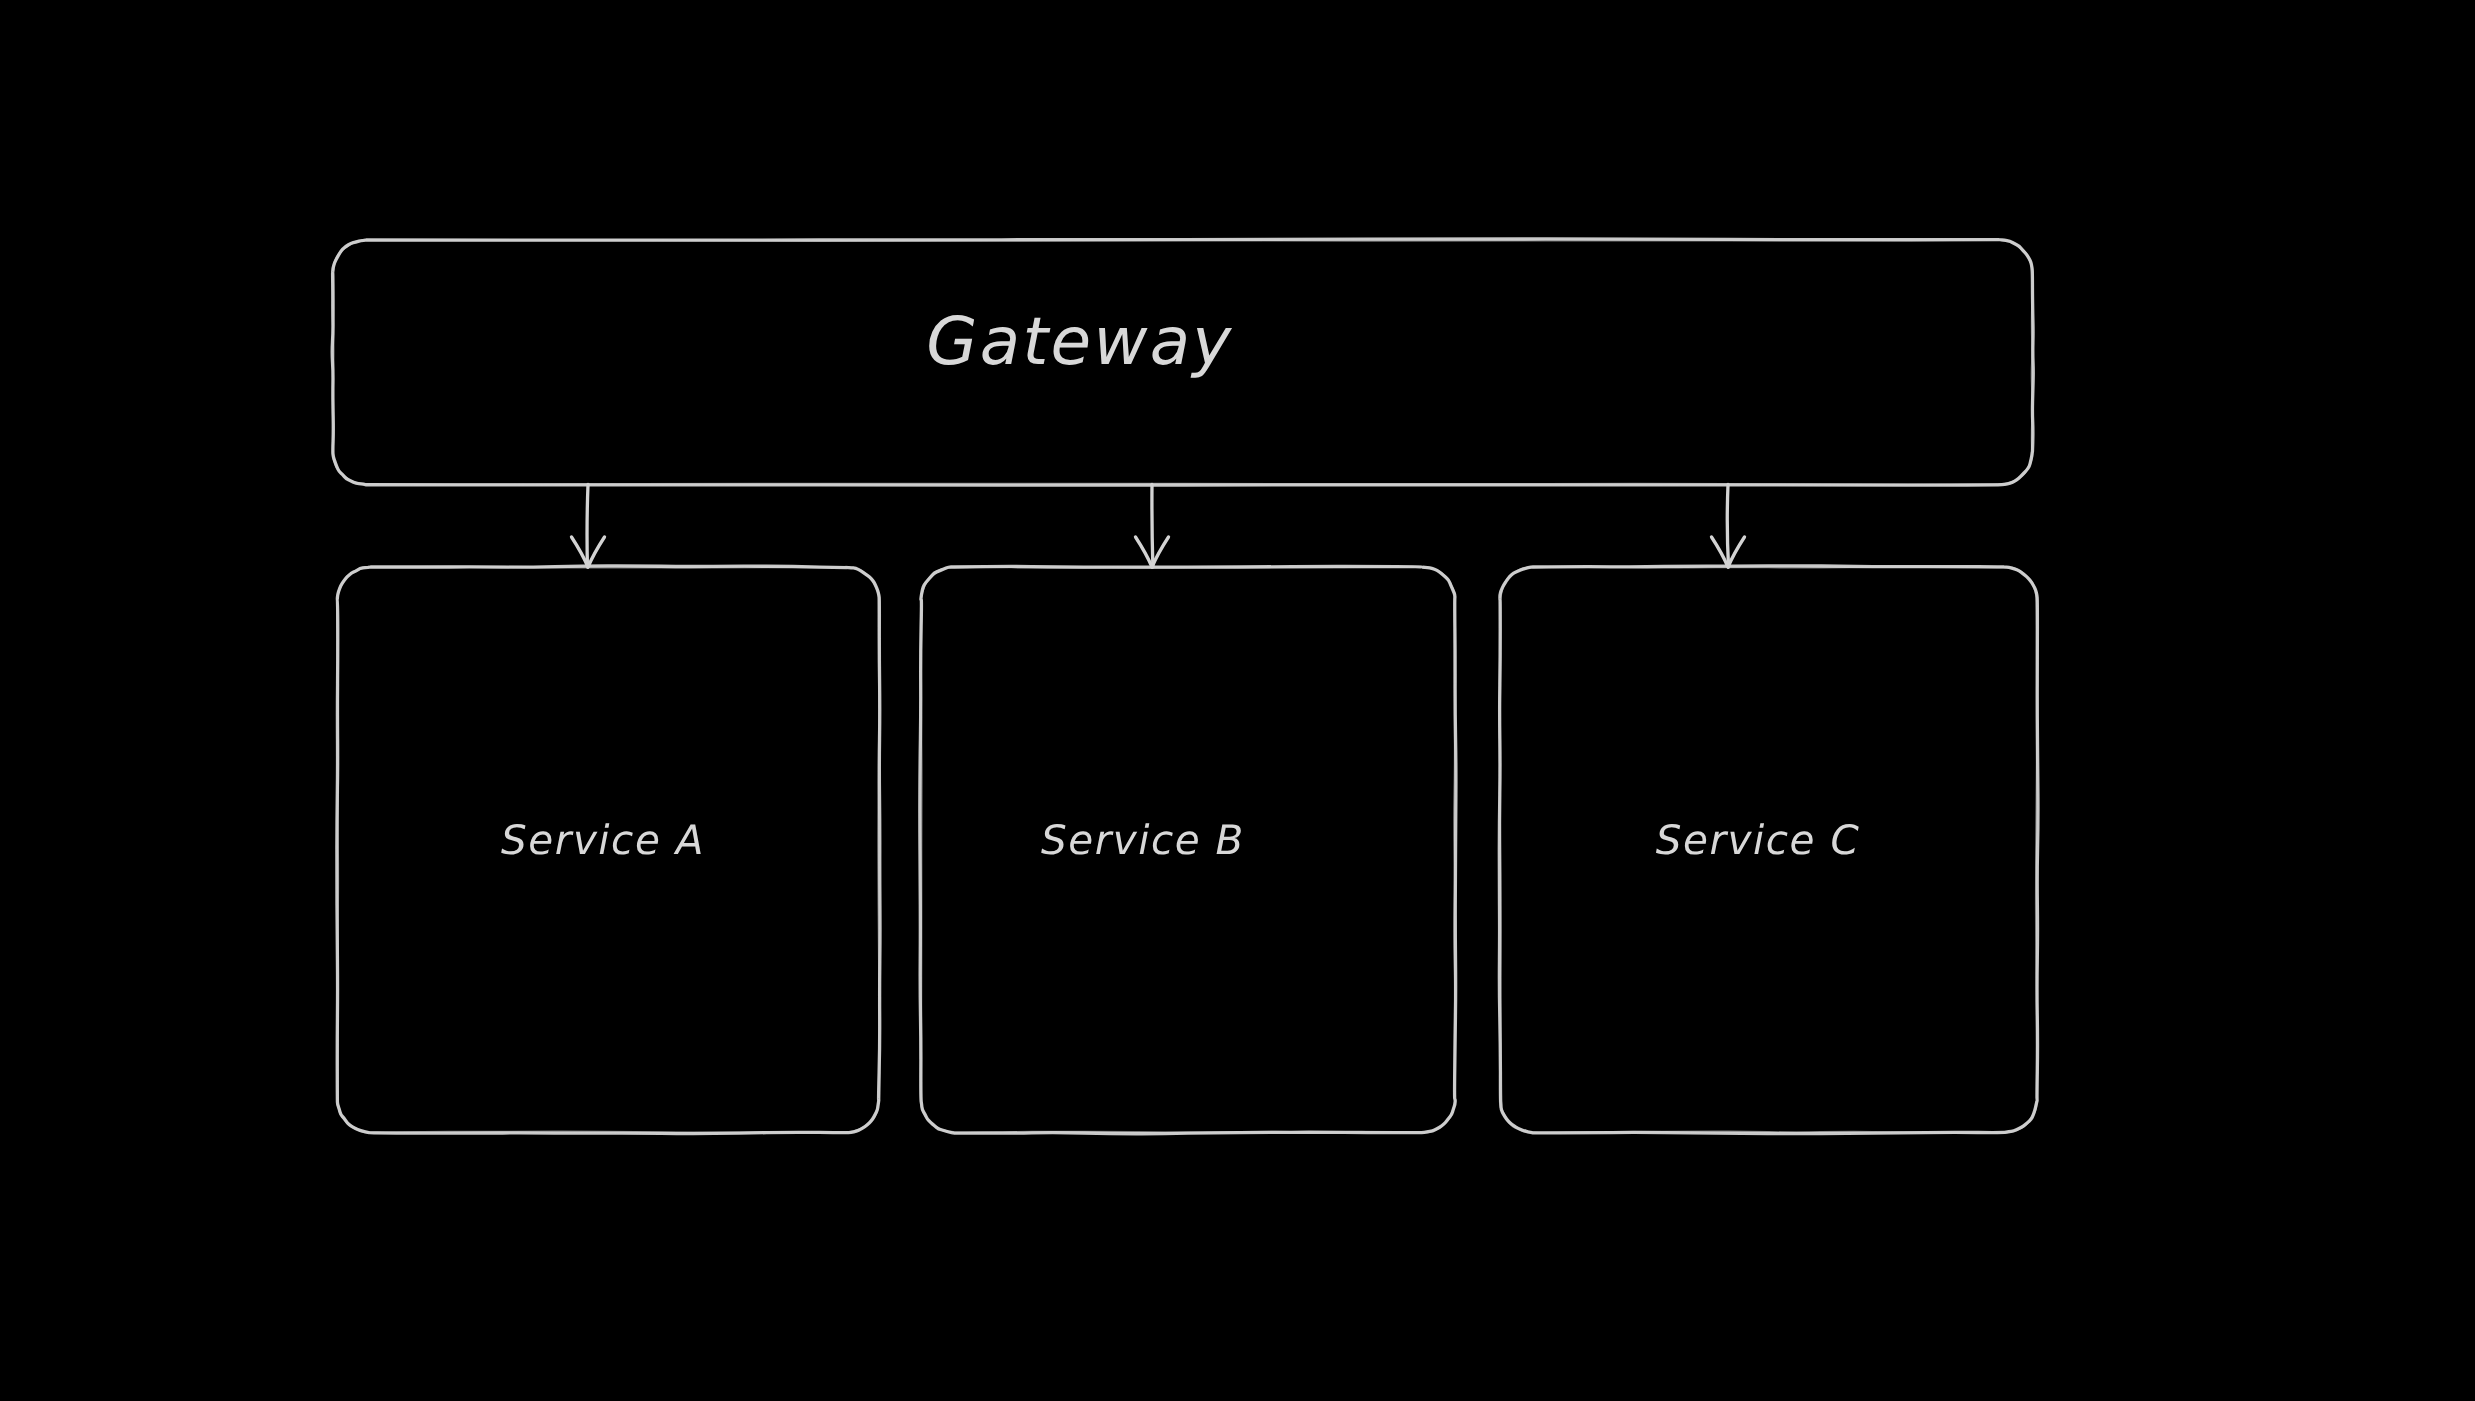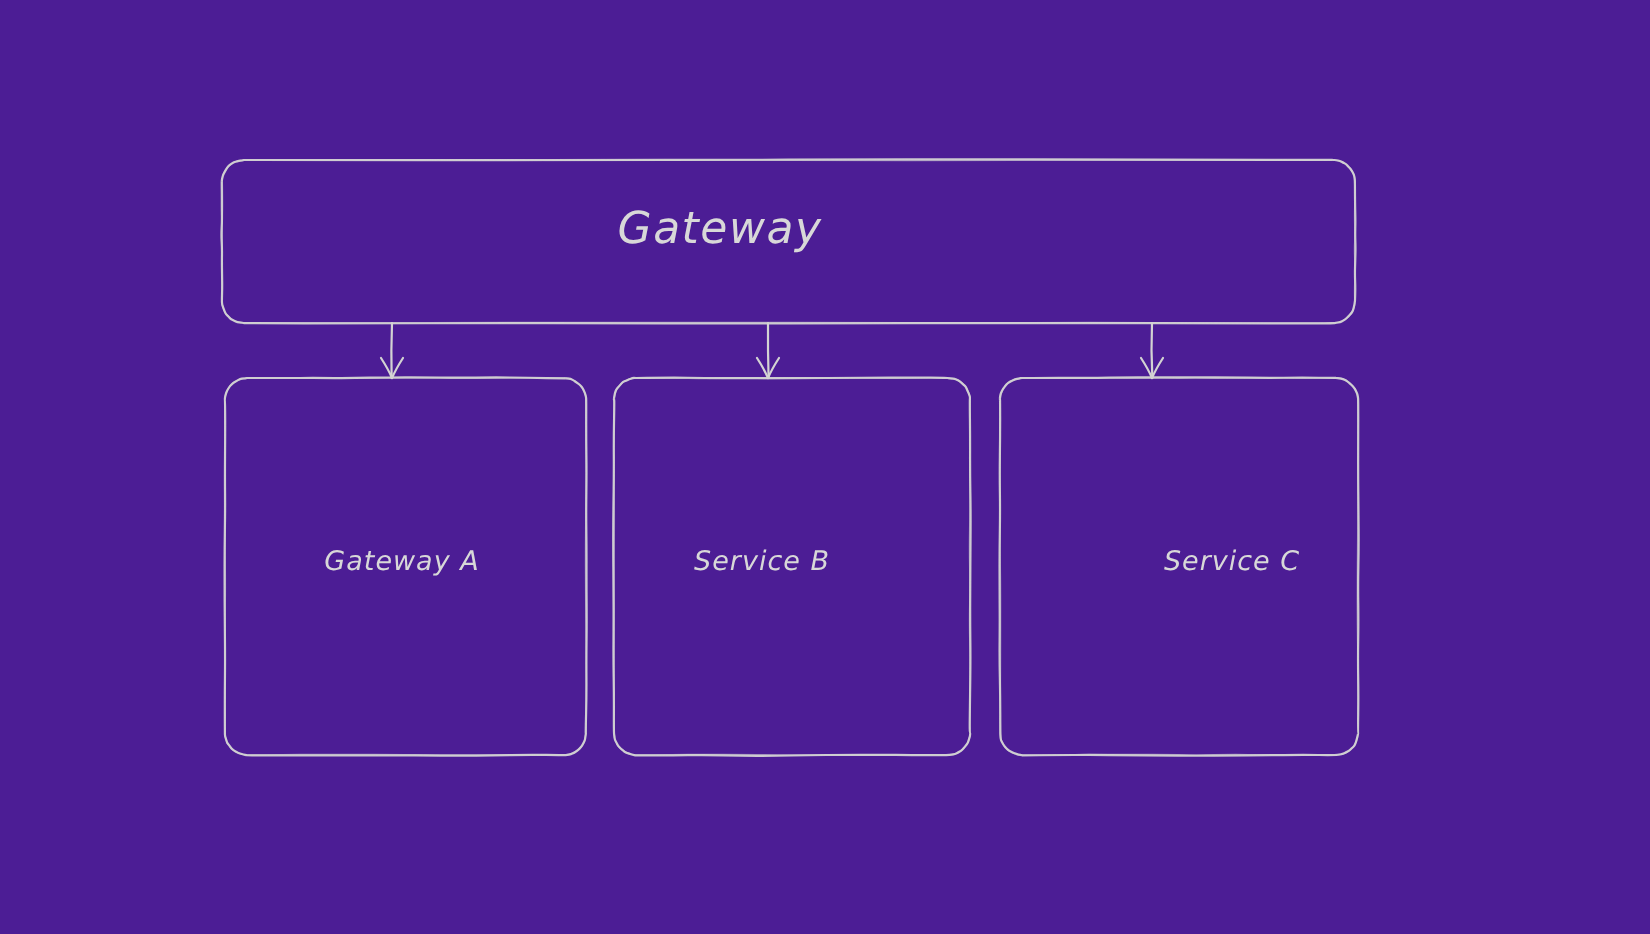--- a/index.html
+++ b/index.html
@@ -44,21 +44,21 @@
     letter-spacing: 1.5px;
   }
   .label-service {
     font-size: 27px;
     letter-spacing: 1px;
   }
 </style>
 </head>
 <body style="background: rgb(22, 22, 22);">
 
-<div id="canvas" style="background: #4c1d95;">
+<div id="canvas" style="background: #000000;">
 
   <svg id="sketch-layer" viewBox="0 0 1650 934" xmlns="http://www.w3.org/2000/svg">
     <g id="shapes-group">
         <path d="M 244.00 160.00 Q 364.54 160.05 425.49 160.06 Q 486.44 160.07 546.67 160.01 Q 606.90 159.94 667.61 159.86 Q 728.33 159.78 788.48 159.70 Q 848.62 159.61 909.18 159.42 Q 969.75 159.22 1030.36 159.31 Q 1090.98 159.40 1151.71 159.65 Q 1212.45 159.90 1272.56 159.84 Q 1332.68 159.78 1332.74 159.78 Q 1332.81 159.77 1334.52 159.97 Q 1336.24 160.17 1338.08 160.48 Q 1339.92 160.79 1341.55 161.69 Q 1343.18 162.59 1344.73 163.38 Q 1346.27 164.16 1347.37 165.48 Q 1348.48 166.80 1349.50 167.85 Q 1350.53 168.90 1351.65 170.63 Q 1352.76 172.36 1353.41 173.68 Q 1354.05 175.00 1354.34 176.62 Q 1354.62 178.25 1354.78 180.16 Q 1354.94 182.06 1354.96 188.50 Q 1354.98 194.94 1355.07 201.72 Q 1355.15 208.50 1355.30 215.03 Q 1355.45 221.56 1355.29 228.33 Q 1355.13 235.11 1355.36 241.54 Q 1355.59 247.96 1355.40 254.60 Q 1355.20 261.23 1355.04 268.00 Q 1354.87 274.77 1355.13 281.08 Q 1355.39 287.38 1355.19 294.40 Q 1354.99 301.43 1354.95 301.15 Q 1354.91 300.88 1354.69 302.62 Q 1354.48 304.36 1354.08 306.06 Q 1353.67 307.76 1353.32 309.33 Q 1352.96 310.90 1351.98 312.25 Q 1351.00 313.59 1349.64 314.99 Q 1348.29 316.38 1346.95 317.75 Q 1345.62 319.12 1344.40 319.95 Q 1343.19 320.78 1341.68 321.52 Q 1340.17 322.27 1338.32 322.52 Q 1336.48 322.77 1334.55 323.08 Q 1332.62 323.38 1272.20 323.37 Q 1211.79 323.36 1151.23 323.22 Q 1090.67 323.08 1030.17 323.21 Q 969.67 323.34 909.22 323.21 Q 848.77 323.08 788.41 323.33 Q 728.06 323.59 667.74 323.42 Q 607.42 323.24 546.74 323.19 Q 486.06 323.15 425.62 323.24 Q 365.18 323.33 304.83 323.29 Q 244.49 323.25 244.16 323.18 Q 243.83 323.11 242.31 322.76 Q 240.79 322.42 239.12 322.36 Q 237.45 322.30 235.65 321.45 Q 233.86 320.61 232.27 319.87 Q 230.69 319.12 229.55 317.74 Q 228.42 316.36 227.19 315.32 Q 225.95 314.28 225.19 312.61 Q 224.43 310.94 223.82 309.23 Q 223.20 307.51 222.65 305.90 Q 222.11 304.29 221.98 302.46 Q 221.86 300.63 222.05 294.06 Q 222.25 287.50 222.15 280.83 Q 222.04 274.16 221.97 267.72 Q 221.89 261.28 221.98 254.73 Q 222.07 248.18 221.67 241.57 Q 221.26 234.96 221.65 228.11 Q 222.05 221.26 221.94 214.95 Q 221.84 208.64 221.86 202.11 Q 221.87 195.59 221.79 188.83 Q 221.72 182.07 221.73 182.11 Q 221.74 182.16 221.86 180.38 Q 221.97 178.60 222.54 176.74 Q 223.12 174.89 223.84 173.50 Q 224.57 172.11 225.42 170.62 Q 226.28 169.12 227.26 167.64 Q 228.24 166.15 229.50 165.14 Q 230.75 164.13 232.33 163.17 Q 233.90 162.20 235.49 161.79 Q 237.07 161.37 238.84 160.94 Q 240.61 160.51 242.43 160.31 Z" fill="none" stroke="#d3d3d3" stroke-width="2.2" stroke-linecap="round" stroke-linejoin="round" opacity="0.95"></path>
         <path d="M 244.00 160.00 Q 365.16 159.93 425.56 160.09 Q 485.96 160.25 546.59 160.41 Q 607.22 160.57 667.76 160.29 Q 728.31 160.00 788.81 160.13 Q 849.31 160.26 909.67 160.42 Q 970.04 160.58 1030.69 160.30 Q 1091.34 160.01 1151.65 160.24 Q 1211.97 160.46 1272.64 160.15 Q 1333.30 159.84 1333.11 159.78 Q 1332.92 159.72 1334.67 160.11 Q 1336.42 160.50 1338.24 160.76 Q 1340.06 161.02 1341.67 161.73 Q 1343.28 162.45 1344.57 163.33 Q 1345.85 164.21 1347.06 165.48 Q 1348.27 166.74 1349.60 167.80 Q 1350.93 168.86 1351.68 170.38 Q 1352.43 171.90 1353.21 173.43 Q 1353.99 174.95 1354.47 176.89 Q 1354.96 178.83 1355.08 180.32 Q 1355.20 181.81 1355.23 188.52 Q 1355.25 195.23 1354.95 201.70 Q 1354.64 208.16 1354.63 214.89 Q 1354.61 221.63 1354.87 228.23 Q 1355.13 234.82 1354.76 241.50 Q 1354.40 248.17 1354.63 254.66 Q 1354.86 261.15 1355.00 267.80 Q 1355.14 274.46 1354.84 281.27 Q 1354.54 288.08 1354.62 294.60 Q 1354.70 301.11 1354.82 301.18 Q 1354.95 301.25 1354.85 302.74 Q 1354.75 304.23 1354.43 305.91 Q 1354.12 307.59 1353.25 309.40 Q 1352.39 311.22 1351.60 312.53 Q 1350.81 313.85 1349.83 315.25 Q 1348.86 316.65 1347.40 317.68 Q 1345.94 318.72 1344.61 319.72 Q 1343.28 320.72 1341.61 321.32 Q 1339.94 321.91 1338.28 322.27 Q 1336.61 322.63 1334.77 322.78 Q 1332.93 322.93 1272.32 323.01 Q 1211.71 323.10 1151.31 322.78 Q 1090.91 322.46 1030.45 322.77 Q 969.99 323.07 909.65 322.83 Q 849.30 322.59 788.58 322.58 Q 727.86 322.56 667.57 322.51 Q 607.28 322.46 546.58 322.53 Q 485.88 322.61 425.27 322.76 Q 364.66 322.91 304.22 322.87 Q 243.79 322.83 243.84 322.82 Q 243.88 322.81 242.14 322.70 Q 240.40 322.58 238.94 322.19 Q 237.48 321.80 235.74 321.31 Q 234.00 320.82 232.69 319.92 Q 231.38 319.03 229.79 317.73 Q 228.20 316.43 227.28 315.32 Q 226.36 314.21 225.24 312.71 Q 224.11 311.21 223.54 309.39 Q 222.97 307.57 222.50 306.11 Q 222.02 304.66 221.86 302.69 Q 221.69 300.72 222.06 294.35 Q 222.42 287.99 222.16 281.11 Q 221.89 274.23 221.89 267.77 Q 221.89 261.31 221.96 254.55 Q 222.03 247.78 222.19 241.33 Q 222.36 234.87 222.21 228.44 Q 222.07 222.02 222.30 215.15 Q 222.54 208.29 222.47 201.87 Q 222.41 195.45 222.36 188.56 Q 222.31 181.68 222.11 181.80 Q 221.91 181.92 222.24 180.39 Q 222.56 178.87 222.75 177.02 Q 222.94 175.18 223.56 173.57 Q 224.17 171.96 225.25 170.40 Q 226.32 168.85 227.29 167.69 Q 228.26 166.53 229.63 165.42 Q 230.99 164.32 232.66 163.32 Q 234.32 162.33 235.73 161.68 Q 237.14 161.04 238.89 160.64 Q 240.64 160.24 242.31 160.28 Z" fill="none" stroke="#d3d3d3" stroke-width="1.5" stroke-linecap="round" stroke-linejoin="round" opacity="0.55"></path>
         <path d="M 247.00 378.00 Q 282.26 378.06 299.71 377.99 Q 317.17 377.93 334.82 378.03 Q 352.48 378.12 370.05 377.71 Q 387.61 377.30 405.31 377.24 Q 423.01 377.18 440.43 377.50 Q 457.85 377.81 475.46 377.58 Q 493.07 377.35 510.81 377.51 Q 528.55 377.67 546.48 378.05 Q 564.42 378.43 564.39 378.39 Q 564.35 378.35 565.85 378.42 Q 567.36 378.49 568.97 378.63 Q 570.58 378.76 572.10 379.61 Q 573.63 380.46 575.12 381.47 Q 576.62 382.49 578.22 383.59 Q 579.82 384.69 580.93 385.88 Q 582.03 387.07 582.78 388.44 Q 583.53 389.82 584.29 391.66 Q 585.06 393.50 585.52 395.12 Q 585.98 396.74 586.14 398.21 Q 586.29 399.69 586.23 418.54 Q 586.18 437.39 586.40 455.58 Q 586.63 473.78 586.37 492.57 Q 586.12 511.36 586.33 529.62 Q 586.55 547.88 586.52 566.34 Q 586.48 584.80 586.62 603.60 Q 586.76 622.40 586.55 640.83 Q 586.35 659.27 586.46 677.52 Q 586.57 695.77 586.08 714.59 Q 585.60 733.41 585.77 733.31 Q 585.94 733.22 585.67 734.83 Q 585.40 736.43 585.22 738.09 Q 585.04 739.76 584.34 741.21 Q 583.63 742.65 582.78 744.26 Q 581.93 745.87 580.78 747.23 Q 579.64 748.59 578.18 749.84 Q 576.71 751.08 575.31 751.97 Q 573.91 752.86 572.42 753.55 Q 570.92 754.25 569.19 754.58 Q 567.46 754.92 565.54 755.05 Q 563.62 755.19 546.09 754.97 Q 528.57 754.75 511.09 755.10 Q 493.61 755.45 476.15 755.63 Q 458.70 755.81 440.71 755.54 Q 422.72 755.28 405.08 755.38 Q 387.45 755.49 370.10 755.38 Q 352.76 755.27 335.02 755.32 Q 317.27 755.38 299.66 755.38 Q 282.05 755.38 264.53 755.35 Q 247.00 755.31 246.82 755.23 Q 246.63 755.15 245.13 754.84 Q 243.63 754.53 241.77 754.05 Q 239.92 753.57 238.45 752.97 Q 236.99 752.37 235.59 751.55 Q 234.18 750.73 232.83 749.72 Q 231.47 748.70 230.49 747.14 Q 229.51 745.59 228.31 744.33 Q 227.12 743.07 226.66 741.33 Q 226.19 739.58 225.61 737.88 Q 225.02 736.19 224.95 734.77 Q 224.88 733.35 224.83 714.56 Q 224.77 695.77 224.95 677.40 Q 225.13 659.03 224.95 640.50 Q 224.77 621.97 224.65 603.34 Q 224.54 584.71 224.58 566.13 Q 224.62 547.54 224.86 529.20 Q 225.11 510.86 224.99 492.54 Q 224.87 474.21 225.04 455.61 Q 225.21 437.01 225.17 418.73 Q 225.13 400.45 224.96 400.31 Q 224.79 400.17 224.95 398.24 Q 225.10 396.30 225.58 394.82 Q 226.06 393.35 226.68 391.75 Q 227.30 390.14 228.21 388.73 Q 229.11 387.33 230.20 385.94 Q 231.28 384.55 232.83 383.29 Q 234.38 382.03 235.73 381.40 Q 237.07 380.76 238.50 379.87 Q 239.94 378.98 241.70 378.65 Q 243.46 378.32 245.37 378.31 Z" fill="none" stroke="#d3d3d3" stroke-width="2.2" stroke-linecap="round" stroke-linejoin="round" opacity="0.95"></path>
         <path d="M 247.00 378.00 Q 282.32 378.08 299.96 377.94 Q 317.60 377.80 335.26 377.97 Q 352.91 378.14 370.34 378.22 Q 387.77 378.29 405.60 378.23 Q 423.43 378.17 440.80 378.21 Q 458.17 378.25 475.69 378.21 Q 493.22 378.18 510.98 378.02 Q 528.75 377.87 546.50 378.01 Q 564.25 378.15 564.06 377.95 Q 563.86 377.76 565.52 378.00 Q 567.19 378.24 568.85 378.57 Q 570.51 378.90 572.37 379.62 Q 574.24 380.35 575.51 381.40 Q 576.79 382.46 578.03 383.47 Q 579.26 384.48 580.47 385.67 Q 581.68 386.86 582.55 388.33 Q 583.41 389.80 584.11 391.39 Q 584.81 392.98 585.38 394.75 Q 585.94 396.52 585.86 398.15 Q 585.78 399.77 585.86 418.27 Q 585.94 436.77 586.07 455.51 Q 586.20 474.26 586.04 492.73 Q 585.88 511.21 585.70 529.65 Q 585.51 548.08 585.56 566.56 Q 585.61 585.04 585.76 603.41 Q 585.91 621.78 586.07 640.34 Q 586.23 658.90 586.20 677.52 Q 586.18 696.14 586.21 714.61 Q 586.24 733.09 586.06 732.93 Q 585.87 732.76 585.66 734.69 Q 585.44 736.63 585.09 738.37 Q 584.74 740.11 584.31 741.57 Q 583.87 743.03 582.87 744.58 Q 581.88 746.14 580.66 747.39 Q 579.44 748.65 578.25 749.72 Q 577.05 750.80 575.52 751.63 Q 573.99 752.45 572.42 753.13 Q 570.84 753.80 569.01 754.20 Q 567.19 754.60 565.64 754.87 Q 564.10 755.14 546.63 754.92 Q 529.16 754.71 511.38 754.87 Q 493.60 755.04 475.90 755.03 Q 458.21 755.03 440.64 754.94 Q 423.07 754.86 405.28 754.63 Q 387.49 754.40 370.09 754.43 Q 352.69 754.47 334.96 754.52 Q 317.23 754.57 299.86 754.62 Q 282.49 754.68 264.65 754.90 Q 246.82 755.12 246.87 755.03 Q 246.93 754.94 245.11 754.78 Q 243.30 754.63 241.88 754.37 Q 240.46 754.11 238.82 753.21 Q 237.19 752.31 235.56 751.58 Q 233.94 750.84 232.71 749.77 Q 231.48 748.69 230.34 747.23 Q 229.20 745.76 228.17 744.51 Q 227.13 743.26 226.70 741.47 Q 226.27 739.69 225.63 737.98 Q 224.99 736.27 225.03 734.50 Q 225.07 732.73 225.08 714.43 Q 225.09 696.12 225.13 677.76 Q 225.17 659.40 225.11 640.81 Q 225.04 622.23 225.24 603.61 Q 225.43 584.98 225.23 566.61 Q 225.02 548.23 225.27 529.71 Q 225.51 511.19 225.41 492.45 Q 225.30 473.71 225.27 455.54 Q 225.24 437.37 224.92 418.51 Q 224.61 399.66 224.70 399.67 Q 224.79 399.69 225.04 398.18 Q 225.28 396.67 225.64 394.80 Q 226.00 392.94 226.80 391.41 Q 227.60 389.89 228.50 388.52 Q 229.41 387.16 230.32 385.68 Q 231.24 384.20 232.69 383.23 Q 234.14 382.27 235.51 381.42 Q 236.87 380.57 238.40 379.95 Q 239.94 379.32 241.62 378.79 Q 243.31 378.25 245.03 378.06 Z" fill="none" stroke="#d3d3d3" stroke-width="1.5" stroke-linecap="round" stroke-linejoin="round" opacity="0.55"></path>
         <path d="M 636.00 378.00 Q 670.59 377.47 687.76 377.74 Q 704.93 378.01 722.51 378.03 Q 740.09 378.06 757.31 378.07 Q 774.54 378.08 791.93 378.08 Q 809.33 378.09 826.64 377.99 Q 843.94 377.89 861.25 377.76 Q 878.57 377.62 896.19 377.64 Q 913.81 377.67 930.85 377.70 Q 947.88 377.73 948.06 377.97 Q 948.23 378.20 949.95 378.28 Q 951.67 378.36 953.08 378.60 Q 954.48 378.84 956.29 379.51 Q 958.10 380.19 959.38 381.20 Q 960.66 382.22 962.07 383.40 Q 963.49 384.58 964.65 385.65 Q 965.82 386.72 966.56 388.53 Q 967.30 390.34 967.97 391.92 Q 968.64 393.50 969.37 395.16 Q 970.09 396.81 969.91 398.51 Q 969.73 400.21 969.93 418.45 Q 970.13 436.68 970.09 455.49 Q 970.05 474.30 970.38 492.72 Q 970.70 511.14 970.60 529.56 Q 970.50 547.98 970.37 566.67 Q 970.23 585.36 970.19 603.80 Q 970.15 622.23 970.35 640.61 Q 970.55 658.98 970.30 677.25 Q 970.05 695.52 969.82 714.14 Q 969.59 732.76 969.87 732.76 Q 970.14 732.76 970.09 734.42 Q 970.04 736.08 969.43 737.89 Q 968.82 739.70 968.33 741.37 Q 967.84 743.04 966.63 744.50 Q 965.41 745.97 964.54 747.11 Q 963.67 748.25 962.46 749.43 Q 961.24 750.61 959.77 751.48 Q 958.30 752.36 956.70 753.18 Q 955.09 754.00 953.12 754.33 Q 951.15 754.66 949.51 754.90 Q 947.87 755.13 930.37 755.13 Q 912.86 755.14 895.60 754.96 Q 878.33 754.78 861.11 754.87 Q 843.89 754.95 826.42 755.02 Q 808.95 755.09 792.05 755.48 Q 775.14 755.87 757.63 755.83 Q 740.11 755.78 722.52 755.33 Q 704.93 754.88 687.91 755.19 Q 670.89 755.51 653.31 755.46 Q 635.73 755.41 635.96 755.39 Q 636.18 755.38 634.32 755.07 Q 632.46 754.76 630.86 754.19 Q 629.26 753.61 627.47 753.18 Q 625.67 752.75 624.34 751.61 Q 623.01 750.47 621.70 749.40 Q 620.38 748.32 619.25 747.11 Q 618.11 745.91 617.42 744.42 Q 616.73 742.93 615.71 741.24 Q 614.70 739.55 614.58 737.97 Q 614.46 736.38 614.13 734.55 Q 613.80 732.72 613.88 714.41 Q 613.97 696.09 613.66 677.57 Q 613.36 659.05 613.48 640.68 Q 613.60 622.30 613.53 603.72 Q 613.46 585.13 613.32 566.78 Q 613.18 548.43 613.25 529.77 Q 613.33 511.11 613.61 492.34 Q 613.90 473.57 613.80 455.31 Q 613.70 437.05 614.08 418.31 Q 614.46 399.58 614.14 399.81 Q 613.81 400.04 614.03 398.42 Q 614.24 396.80 614.58 394.96 Q 614.92 393.12 615.48 391.42 Q 616.03 389.72 617.24 388.34 Q 618.44 386.96 619.39 385.86 Q 620.35 384.75 621.53 383.38 Q 622.71 382.01 624.46 381.26 Q 626.21 380.51 627.70 379.91 Q 629.19 379.32 630.71 378.70 Q 632.23 378.09 634.05 377.97 Z" fill="none" stroke="#d3d3d3" stroke-width="2.2" stroke-linecap="round" stroke-linejoin="round" opacity="0.95"></path>
         <path d="M 636.00 378.00 Q 670.68 377.90 687.87 378.24 Q 705.06 378.57 722.52 378.37 Q 739.98 378.18 757.19 378.35 Q 774.39 378.52 791.85 378.30 Q 809.30 378.09 826.83 378.08 Q 844.35 378.08 861.33 378.24 Q 878.30 378.41 895.82 378.25 Q 913.34 378.08 930.86 377.86 Q 948.38 377.63 948.19 377.89 Q 948.01 378.15 949.79 378.23 Q 951.57 378.31 953.15 378.63 Q 954.74 378.94 956.32 379.53 Q 957.90 380.11 959.54 381.11 Q 961.17 382.11 962.24 383.16 Q 963.31 384.21 964.65 385.51 Q 965.99 386.81 966.70 388.57 Q 967.42 390.32 968.21 391.70 Q 969.00 393.07 969.34 394.73 Q 969.68 396.40 969.87 398.07 Q 970.06 399.75 969.92 418.24 Q 969.78 436.72 969.84 455.47 Q 969.90 474.22 969.97 492.56 Q 970.03 510.91 969.68 529.47 Q 969.34 548.02 969.71 566.64 Q 970.09 585.26 969.74 603.76 Q 969.38 622.27 969.78 640.59 Q 970.18 658.90 969.98 677.47 Q 969.78 696.04 969.77 714.69 Q 969.77 733.34 970.03 733.33 Q 970.29 733.31 970.02 734.89 Q 969.75 736.47 969.30 738.22 Q 968.85 739.96 968.19 741.57 Q 967.52 743.17 966.71 744.61 Q 965.91 746.05 964.63 747.33 Q 963.36 748.61 962.22 749.83 Q 961.08 751.05 959.51 751.83 Q 957.94 752.62 956.36 753.37 Q 954.78 754.13 953.17 754.53 Q 951.55 754.93 949.80 754.98 Q 948.05 755.03 930.67 754.81 Q 913.29 754.59 895.83 754.70 Q 878.37 754.80 861.30 754.68 Q 844.23 754.55 826.60 754.83 Q 808.97 755.11 791.69 755.00 Q 774.40 754.89 757.32 754.83 Q 740.24 754.77 722.90 754.62 Q 705.55 754.47 688.26 754.59 Q 670.96 754.71 653.67 754.92 Q 636.37 755.12 636.04 754.95 Q 635.72 754.79 634.26 754.66 Q 632.81 754.53 630.85 754.12 Q 628.89 753.71 627.48 753.00 Q 626.08 752.29 624.60 751.54 Q 623.13 750.80 621.84 749.68 Q 620.55 748.56 619.27 747.24 Q 617.99 745.93 617.09 744.33 Q 616.19 742.73 615.57 741.35 Q 614.96 739.97 614.66 738.32 Q 614.36 736.68 614.23 734.85 Q 614.10 733.02 614.06 714.66 Q 614.01 696.30 614.04 677.58 Q 614.07 658.87 614.14 640.47 Q 614.20 622.06 614.17 603.44 Q 614.14 584.82 614.16 566.39 Q 614.18 547.95 614.27 529.55 Q 614.37 511.15 614.12 492.76 Q 613.87 474.38 613.84 455.85 Q 613.81 437.32 613.97 418.83 Q 614.13 400.35 614.10 400.32 Q 614.08 400.30 614.19 398.52 Q 614.30 396.74 614.79 394.98 Q 615.28 393.21 615.86 391.69 Q 616.43 390.18 617.38 388.50 Q 618.32 386.82 619.39 385.68 Q 620.46 384.55 621.68 383.38 Q 622.90 382.21 624.50 381.22 Q 626.10 380.23 627.60 379.73 Q 629.10 379.22 630.80 378.81 Q 632.50 378.39 634.27 378.16 Z" fill="none" stroke="#d3d3d3" stroke-width="1.5" stroke-linecap="round" stroke-linejoin="round" opacity="0.55"></path>
         <path d="M 1022.00 378.00 Q 1056.46 377.65 1073.88 377.85 Q 1091.30 378.06 1109.21 377.68 Q 1127.12 377.30 1144.26 377.38 Q 1161.40 377.46 1179.06 377.31 Q 1196.71 377.16 1214.22 377.34 Q 1231.72 377.53 1248.73 377.70 Q 1265.74 377.88 1283.64 377.76 Q 1301.54 377.64 1318.63 377.75 Q 1335.71 377.86 1335.87 377.90 Q 1336.02 377.93 1337.63 378.12 Q 1339.25 378.30 1341.11 378.69 Q 1342.96 379.08 1344.57 379.79 Q 1346.19 380.51 1347.39 381.50 Q 1348.59 382.48 1349.91 383.52 Q 1351.23 384.56 1352.52 385.91 Q 1353.80 387.25 1354.63 388.65 Q 1355.46 390.05 1356.33 391.70 Q 1357.20 393.35 1357.57 395.00 Q 1357.94 396.65 1358.10 398.32 Q 1358.27 400.00 1358.26 418.69 Q 1358.24 437.38 1358.18 455.46 Q 1358.12 473.54 1358.30 492.03 Q 1358.48 510.52 1358.62 529.19 Q 1358.76 547.86 1358.37 566.20 Q 1357.99 584.53 1358.24 603.05 Q 1358.50 621.57 1358.19 640.21 Q 1357.87 658.85 1358.19 677.43 Q 1358.51 696.01 1358.21 714.58 Q 1357.92 733.15 1358.06 733.16 Q 1358.20 733.17 1357.78 734.99 Q 1357.37 736.80 1356.99 738.35 Q 1356.60 739.89 1356.10 741.52 Q 1355.59 743.16 1354.88 744.69 Q 1354.16 746.21 1352.91 747.27 Q 1351.65 748.34 1350.40 749.47 Q 1349.14 750.61 1347.60 751.50 Q 1346.06 752.38 1344.25 753.23 Q 1342.45 754.09 1340.79 754.24 Q 1339.14 754.39 1337.49 754.78 Q 1335.83 755.18 1318.64 754.99 Q 1301.44 754.79 1283.76 755.04 Q 1266.08 755.28 1248.72 755.41 Q 1231.36 755.55 1213.69 755.67 Q 1196.03 755.78 1178.68 755.67 Q 1161.34 755.56 1144.18 755.42 Q 1127.02 755.28 1109.37 755.07 Q 1091.71 754.87 1074.30 755.02 Q 1056.90 755.17 1039.47 755.25 Q 1022.05 755.32 1022.19 755.29 Q 1022.33 755.25 1020.40 754.91 Q 1018.48 754.57 1017.02 754.09 Q 1015.56 753.61 1013.85 752.97 Q 1012.14 752.33 1010.60 751.40 Q 1009.07 750.47 1007.84 749.52 Q 1006.61 748.58 1005.41 747.24 Q 1004.21 745.89 1003.34 744.50 Q 1002.47 743.10 1001.63 741.58 Q 1000.79 740.05 1000.71 738.25 Q 1000.63 736.45 1000.48 734.61 Q 1000.34 732.77 1000.29 714.54 Q 1000.23 696.32 999.85 677.65 Q 999.46 658.98 999.63 640.32 Q 999.79 621.65 999.65 603.24 Q 999.52 584.82 999.54 566.58 Q 999.57 548.35 999.86 529.50 Q 1000.16 510.65 999.89 492.55 Q 999.63 474.46 999.88 455.94 Q 1000.14 437.43 1000.13 418.64 Q 1000.11 399.85 1000.04 399.92 Q 999.96 399.98 999.95 398.28 Q 999.94 396.58 1000.36 394.99 Q 1000.78 393.40 1001.67 391.58 Q 1002.57 389.77 1003.47 388.47 Q 1004.36 387.17 1005.37 385.77 Q 1006.38 384.38 1007.72 383.22 Q 1009.06 382.05 1010.64 381.37 Q 1012.22 380.69 1013.66 380.04 Q 1015.11 379.38 1017.01 378.91 Q 1018.90 378.44 1020.56 378.09 Z" fill="none" stroke="#d3d3d3" stroke-width="2.2" stroke-linecap="round" stroke-linejoin="round" opacity="0.95"></path>
@@ -72,19 +72,19 @@
         <path d="M 757 358 Q 764.15 369 768 378" fill="none" stroke="#d3d3d3" stroke-width="2.2" stroke-linecap="round"></path>
         <path d="M 779 358 Q 771.85 369 768 378" fill="none" stroke="#d3d3d3" stroke-width="2.2" stroke-linecap="round"></path>
         <path d="M 1152 323 Q 1150.86 350.50 1152.36 378" fill="none" stroke="#d3d3d3" stroke-width="2.2" stroke-linecap="round"></path>
         <path d="M 1141 358 Q 1148.15 369 1152 378" fill="none" stroke="#d3d3d3" stroke-width="2.2" stroke-linecap="round"></path>
         <path d="M 1163 358 Q 1155.85 369 1152 378" fill="none" stroke="#d3d3d3" stroke-width="2.2" stroke-linecap="round"></path>
       </g>
   </svg>
 
   <div class="node-label label-gateway" id="label-gateway" style="left: 720px; top: 228px;">Gateway</div>
 
-  <div class="node-label label-service" id="label-service-a" style="left: 402px; top: 561px;">Gateway A</div>
+  <div class="node-label label-service" id="label-service-a" style="left: 402px; top: 561px;">Service A</div>
 
   <div class="node-label label-service" id="label-service-b" style="left: 762px; top: 561px;">Service B</div>
 
-  <div class="node-label label-service" id="label-service-c" style="left: 1232px; top: 561px;">Service C</div>
+  <div class="node-label label-service" id="label-service-c" style="left: 1172px; top: 561px;">Service C</div>
 
 </div>
 
 </body></html>

